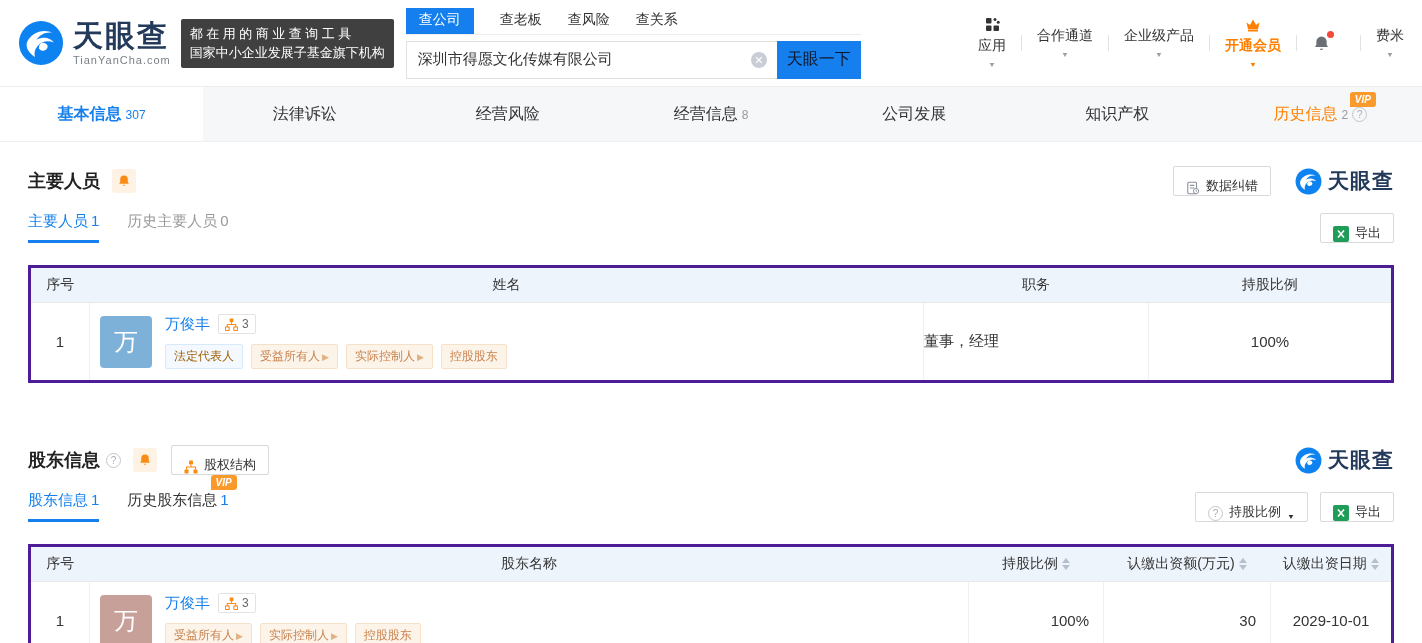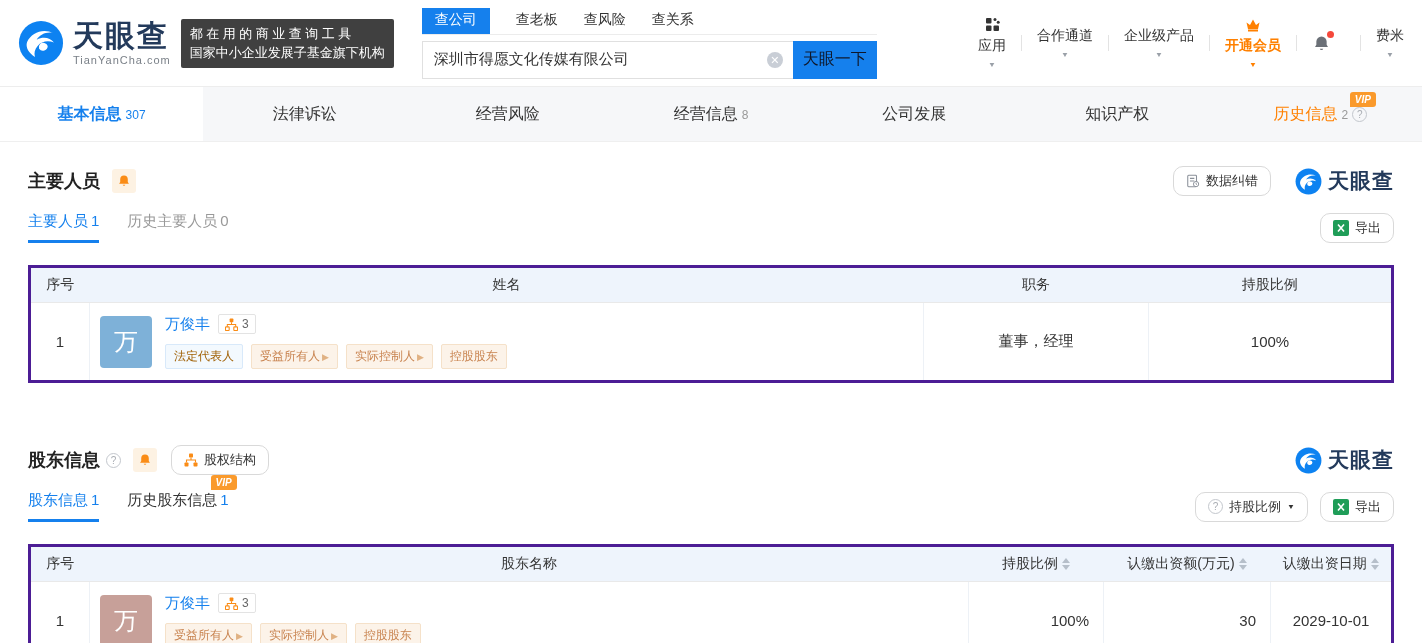--- a/index.html
+++ b/index.html
@@ -6,21 +6,21 @@
   body { font-family: "Liberation Sans", "DejaVu Sans", sans-serif; color:#333; background:#f4f6f8; }
   .page { width:1422px; height:643px; background:#fff; overflow:hidden; position:relative; }
 
   
   .topbar { height:86px; display:flex; align-items:center; padding:0 18px; background:#fff; }
   .logo { display:flex; align-items:center; gap:9px; flex:none; }
   .logo-txt .cn { font-size:30px; font-weight:bold; color:#233a5b; letter-spacing:2px; line-height:1; }
   .logo-txt .en { font-size:11px; color:#7a8088; letter-spacing:1px; margin-top:3px; }
   .slogan { background:#404040; color:#fff; border-radius:2px; padding:5px 9px; margin-left:10px; font-size:13px; line-height:1.5; flex:none; }
   .slogan .l1 { letter-spacing:3.5px; }
-  .search { margin-left:28px; width:455px; flex:none; }
+  .search { margin-left:12px; width:455px; flex:none; }
   .search-tabs { display:flex; align-items:flex-end; gap:26px; border-bottom:1px solid #ececec; padding-bottom:0; }
   .search-tab { font-size:14px; color:#333; padding:3px 0 5px; cursor:pointer; }
   .search-tab.active { background:#1580ed; color:#fff; padding:3px 13px 5px; }
   .search-row { display:flex; margin-top:6px; }
   .search-input { flex:1; height:38px; border:1px solid #e0e0e0; border-right:none; font-size:15px; color:#333; padding:0 34px 0 11px; outline:none; font-family:inherit; }
   .clear-btn { width:16px; height:16px; border-radius:50%; background:#c9ced6; color:#fff; font-size:11px; line-height:16px; text-align:center; position:absolute; right:94px; top:50%; margin-top:-8px; cursor:pointer; }
   .search-row { position:relative; }
   .search-btn { width:84px; height:38px; background:#1580ed; color:#0f172a; border:none; font-size:16px; cursor:pointer; font-family:inherit; }
   .topmenu { margin-left:auto; display:flex; align-items:center; }
   .menu-item { display:flex; align-items:center; gap:5px; font-size:14px; color:#333; cursor:pointer; white-space:nowrap;flex-direction:column; }
@@ -43,21 +43,21 @@
   .helpc { width:15px; height:15px; border:1px solid #c3c7cd; border-radius:50%; color:#a9adb3; font-size:10px; line-height:13px; text-align:center; display:inline-block; }
 
   
   .content { padding:0 28px; background:#fff; }
   .sec-head { display:flex; align-items:center; }
   .sec-head.first { margin-top:24px; }
   .sec-head.second { margin-top:62px; }
   .sec-title { font-size:18px; font-weight:bold; color:#222; }
   .bell-chip { width:24px; height:24px; background:#fdf2e3; border-radius:3px; display:flex; align-items:center; justify-content:center; margin-left:12px; cursor:pointer; }
   .sec-help { margin-left:6px; }
-  .btn-outline { display:inline-flex; align-items:center; gap:6px; border:1px solid #d9d9d9; border-radius:10px; background:#fff; padding:0 12px; height:30px; font-size:13px; color:#333; cursor:pointer; font-family:inherit; }
+  .btn-outline { display:inline-flex; align-items:flex-end; gap:6px; border:1px solid #d9d9d9; border-radius:2px; background:#fff; padding:0 12px; height:30px; font-size:13px; color:#333; cursor:pointer; font-family:inherit; }
   .right-group { margin-left:auto; display:flex; align-items:center; gap:24px; }
   .watermark { display:flex; align-items:center; gap:6px; }
   .watermark .wm-txt { font-size:21px; font-weight:bold; color:#233a5b; letter-spacing:1px; }
 
   .subtab-row { display:flex; align-items:flex-end; margin-top:16px; }
   .subtabs { display:flex; gap:28px; }
   .subtab { font-size:15px; padding-bottom:9px; cursor:pointer; position:relative; color:#333; }
   .subtab .cnt { margin-left:3px; }
   .subtab.active { color:#1580ed; border-bottom:3px solid #1580ed; }
   .subtab.active .cnt { color:#1580ed; }
@@ -69,21 +69,21 @@
   .subtab-row .right-group { align-self:center; gap:12px; }
 
   
   .tbl { width:100%; border:3px solid #4c1d95; margin-top:22px; display:table; table-layout:fixed; border-collapse:collapse; }
   .trow { display:table-row; }
   .tcell { display:table-cell; vertical-align:middle; font-size:15px; color:#333; }
   .thead .tcell { background:#eef4fc; height:36px; font-size:14px; text-align:center; }
   .tbody .tcell { height:79px; border-top:1px solid #e9e9e9; border-left:1px solid #edf1f6; }
   .tbody .tcell:first-child { border-left:none; text-align:center; }
   .c-index { width:60px; }
-  .c-pos { width:225px; text-align:center; }
+  .c-pos { width:225px; }
   .c-ratio1 { width:244px; text-align:center; }
   .c-ratio2 { width:135px; }
   .c-cap { width:167px; }
   .c-date { width:122px; }
   .tbody .c-ratio2, .tbody .c-cap { text-align:right; padding-right:14px; }
   .tbody .c-date { text-align:center; }
   .thead .sortable { white-space:nowrap; }
 
   .person { display:flex; align-items:center; padding:0 10px; }
   .avatar { width:52px; height:52px; border-radius:4px; color:#fff; font-size:24px; display:flex; align-items:center; justify-content:center; flex:none; }

